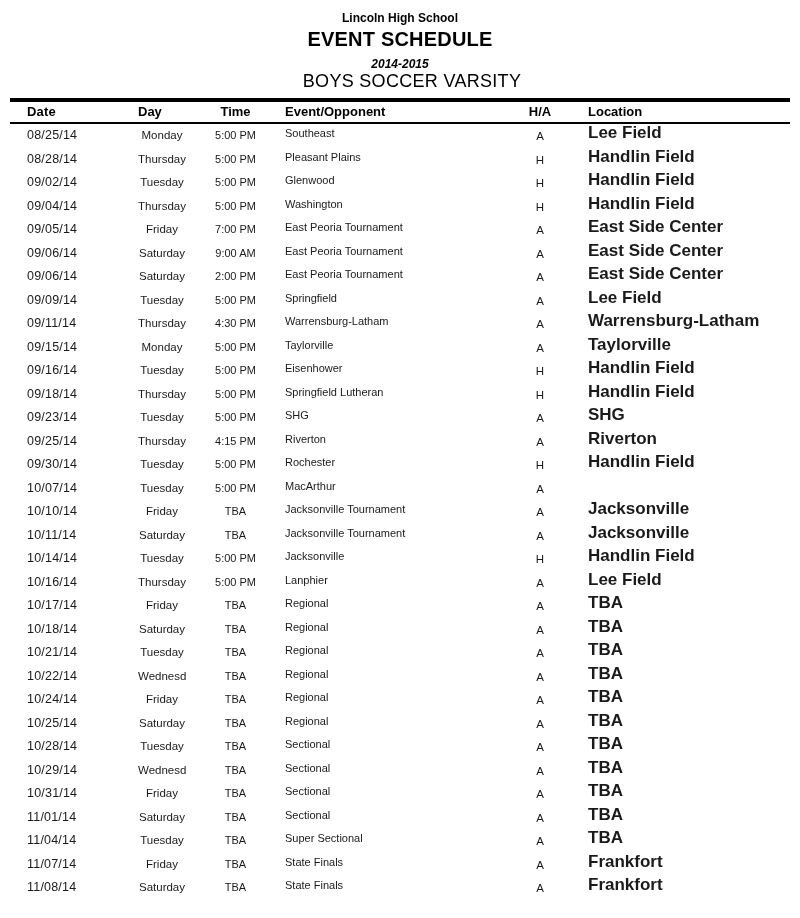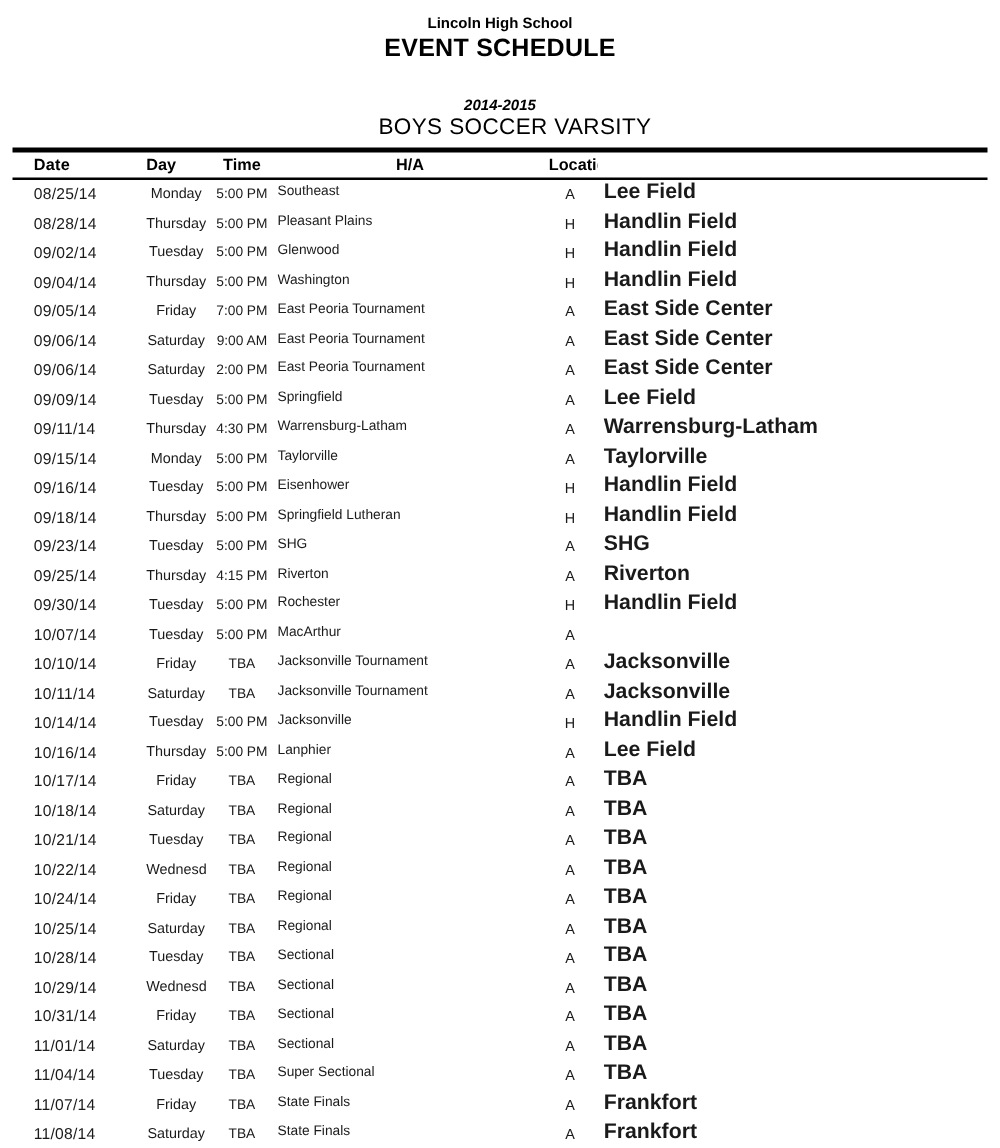--- a/index.html
+++ b/index.html
@@ -5,32 +5,33 @@
   html, body { margin: 0; padding: 0; background: #ffffff; }
   body {
     width: 800px; height: 918px; overflow: hidden;
     font-family: "Liberation Sans", "DejaVu Sans", sans-serif;
     color: #1a1a1a;
     -webkit-font-smoothing: antialiased;
   }
   .doc-header { padding-top: 9px; text-align: center; color: #000; }
   .school    { font-size: 12px; font-weight: bold; line-height: 19px; }
   .doc-title { font-size: 20px; font-weight: bold; line-height: 22px; letter-spacing: 0.2px; }
-  .season    { margin-top: 28px; font-size: 12px; font-weight: bold; font-style: italic; line-height: 13px; }
+  .season    { margin-top: 8px; font-size: 12px; font-weight: bold; font-style: italic; line-height: 13px; }
   .team      { font-size: 18px; line-height: 20px; letter-spacing: 0.3px; padding-left: 24px; }
 
   .rule { background: #000; margin: 0 10px; }
   .rule-thick { height: 3.5px; margin-top: 7px; }
   .rule-thin  { height: 2px; }
 
   .grid-row {
     display: grid;
     grid-template-columns: 73px 82px 57px 212px 44px 1fr;
     margin: 0 10px;
     align-items: center;
+    gap: 21px;
   }
   .head-row { height: 20px; color: #000; }
   .head-row .cell { font-size: 13px; font-weight: bold; position: static; }
   .data-row { height: 23.5px; }
 
   .cell { white-space: nowrap; overflow: hidden; }
   .cell-date     { padding-left: 17px; font-size: 12.5px; letter-spacing: 0.2px; }
   .cell-day      { text-align: center; font-size: 11.5px; padding-left: 34px; }
   .cell-time     { text-align: center; font-size: 11px; }
   .cell-event    { font-size: 11px; position: relative; top: -2px; }
@@ -48,20 +49,21 @@
     <div class="season">2014-2015</div>
     <div class="team">BOYS SOCCER VARSITY</div>
   </div>
 
   <div class="rule rule-thick"></div>
 
   <div class="grid-row head-row">
     <div class="cell cell-date">Date</div>
     <div class="cell cell-day" style="text-align:left;">Day</div>
     <div class="cell cell-time">Time</div>
+    <div class="cell cell-event">Event/Opponent</div>
     <div class="cell cell-ha">H/A</div>
     <div class="cell cell-location">Location</div>
   </div>
 
   <div class="rule rule-thin"></div>
 
   <div id="rows">
   <div class="grid-row data-row">
     <div class="cell cell-date">08/25/14</div>
     <div class="cell cell-day">Monday</div>

